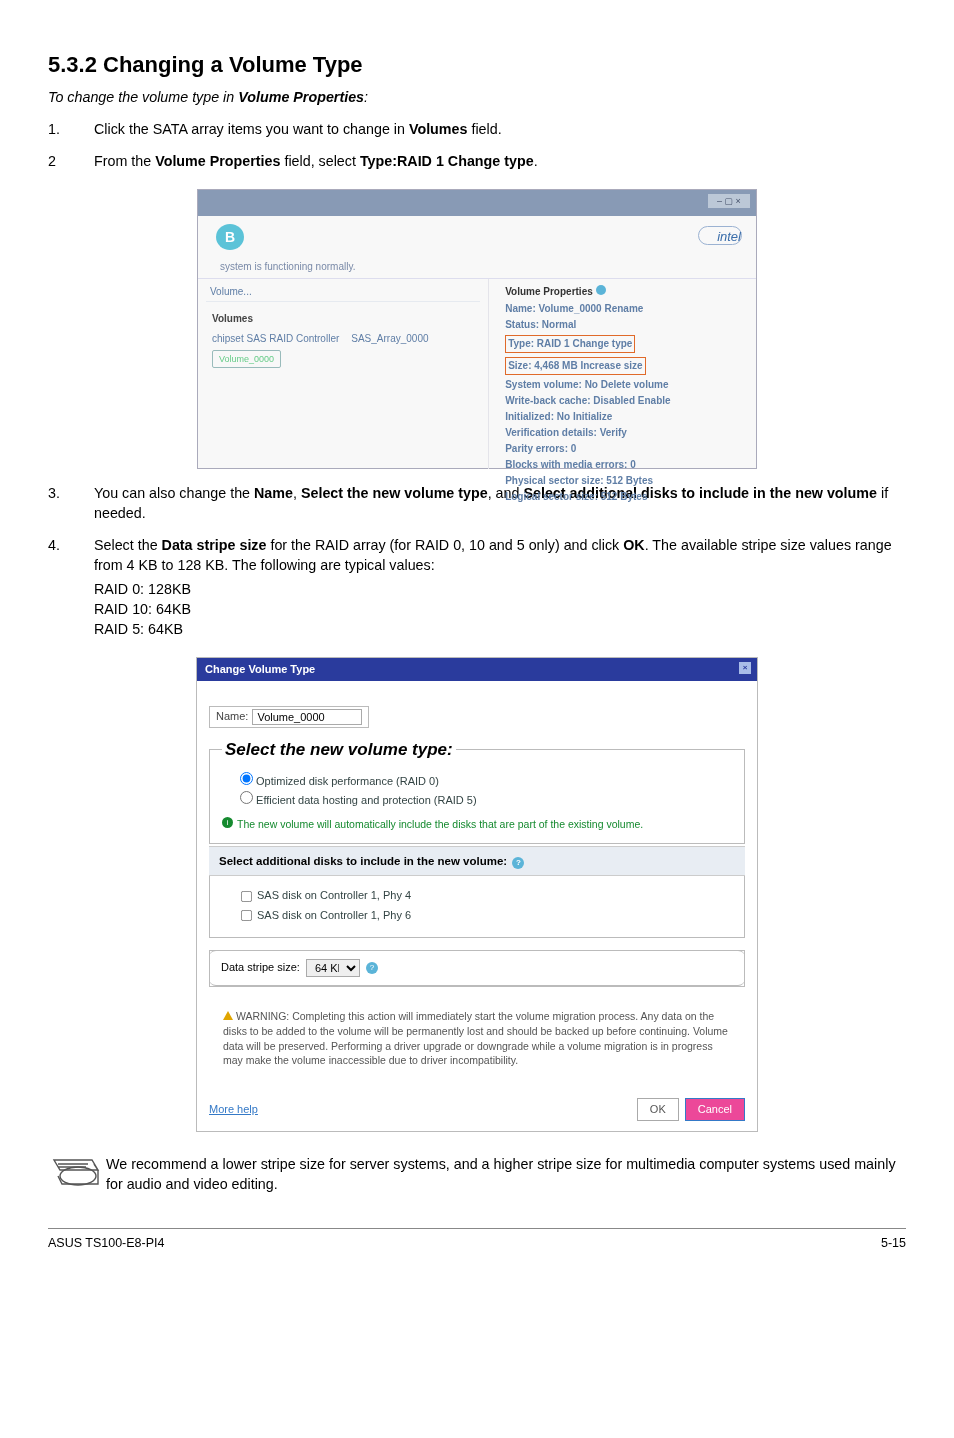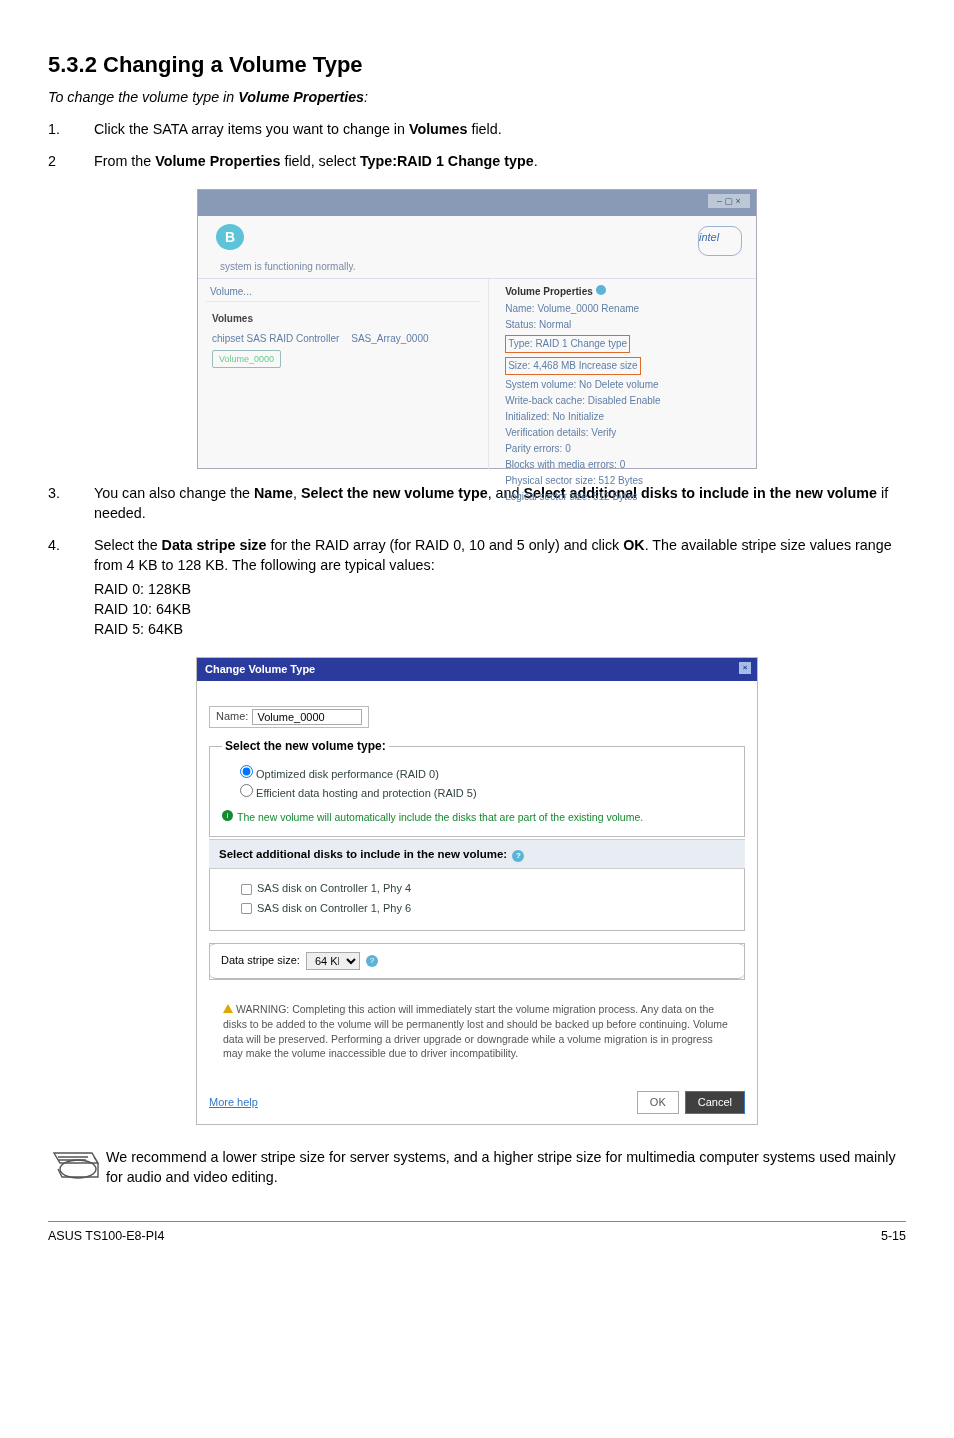--- a/index.html
+++ b/index.html
@@ -10,63 +10,63 @@
 ol.steps > li { display:flex; margin-bottom:12px; }
 ol.steps > li .num { width:46px; flex-shrink:0; }
 ol.steps > li .body { flex:1; }
 b { font-weight:bold; }
 .screenshot { margin:18px auto 14px auto; width:560px; }
 .sc1 { height:280px; border:1px solid #aab; position:relative; background:#f8f8f8; }
 .sc1 .titlebar { height:26px; background:#889ab5; position:relative; }
 .sc1 .titlebar .winbtns { position:absolute; right:6px; top:4px; width:42px; height:14px; background:#bcc8d7; font-size:9px; color:#44506a; text-align:center; line-height:14px; }
 .sc1 .logobar { height:40px; position:relative; }
 .sc1 .logobar .glogo { position:absolute; left:18px; top:8px; width:28px; height:26px; border-radius:50%; background:#5cc3d8; font-weight:bold; color:#fff; text-align:center; line-height:26px; font-size:14px; }
-.sc1 .logobar .intel { position:absolute; right:14px; top:10px; width:44px; height:30px; border:1px solid #9bb2d2; border-radius:10px; font-size:11px; color:#3a6daa; text-align:left; line-height:20px; font-style:italic; }
+.sc1 .logobar .intel { position:absolute; right:14px; top:10px; width:44px; height:19px; border:1px solid #9bb2d2; border-radius:10px; font-size:13px; color:#3a6daa; text-align:right; line-height:20px; font-style:italic; }
 .sc1 .caption { padding:4px 22px; font-size:10px; color:#7a8aa8; border-bottom:1px solid #dde; }
 .sc1 .body { display:flex; height:190px; }
 .sc1 .left { width:52%; padding:4px 8px; font-size:10px; }
 .sc1 .left .volhdr { color:#5f7ea6; padding:2px 4px; border-bottom:1px solid #e6eaf0; }
 .sc1 .left .volumes { padding:6px; }
 .sc1 .left .volumes .lbl { font-weight:bold; color:#444; margin:4px 0; }
 .sc1 .left .row { display:flex; gap:12px; align-items:center; margin-top:6px; }
 .sc1 .left .row .lnk { color:#5f7ea6; }
 .sc1 .left .btn { border:1px solid #9bb; padding:2px 6px; border-radius:2px; font-size:9px; color:#6c8; display:inline-block; margin-top:4px; }
 .sc1 .right { width:48%; padding:6px 10px 6px 16px; border-left:1px solid #e4e4ea; font-size:10px; }
 .sc1 .right .hdr { font-weight:bold; color:#333; margin-bottom:2px; }
-.sc1 .right .line { color:#5f7ea6; padding:1px 0; }
+.sc1 .right .line { color:#5f7ea6; padding:1px 0;font-weight:bold; }
 .sc1 .right .hl { border:1px solid #e06a2a; padding:1px 2px; display:inline-block; margin:2px 0; }
 .sub { padding-left:0; margin-top:4px; }
 .sub p { margin-bottom:0; }
 .sc2wrap { margin:18px auto 20px auto; width:562px; }
 .sc2 { border:1px solid #bbb; background:#fff; }
 .sc2 .titlebar { background:#2a3b9d; color:#fff; font-size:11px; font-weight:bold; padding:4px 8px; position:relative; }
 .sc2 .titlebar .xicon { position:absolute; right:6px; top:4px; width:12px; height:12px; background:#a8bce8; font-size:8px; text-align:center; line-height:12px; color:#2a3b9d; }
 .sc2 .content { padding:24px 12px 10px 12px; }
 .sc2 .namebox { border:1px solid #bbb; padding:2px 6px; font-size:11px; color:#444; display:inline-flex; align-items:center; gap:4px; margin-bottom:10px; }
 .sc2 .namebox input { border:1px solid #aaa; padding:1px 4px; font-size:11px; width:110px; }
 .sc2 fieldset { border:1px solid #bbb; padding:10px 12px 12px 12px; margin-bottom:12px; }
-.sc2 fieldset legend { font-size:12px; font-weight:bold; padding:0 3px; }
+.sc2 fieldset legend { font-size:17px; font-weight:bold; padding:0 3px;font-style:italic; }
 .sc2 .indent { padding-left:18px; font-size:11px; color:#344; }
 .sc2 .indent .opt { margin-bottom:2px; }
 .sc2 .info { font-size:10.5px; color:#158a2f; margin-top:8px; display:flex; gap:4px; }
 .sc2 .info .ic { width:11px; height:11px; border-radius:50%; background:#158a2f; color:#fff; font-size:8px; text-align:center; line-height:11px; flex-shrink:0; }
 .sc2 .addhdr { background:#e8edf3; font-size:11.5px; font-weight:bold; padding:6px 10px; border-top:1px solid #ccc; border-bottom:1px solid #ccc; margin:-11px -13px 10px -13px; }
 .sc2 .addhdr .qc { display:inline-block; width:12px; height:12px; border-radius:50%; background:#5bb4d8; color:#fff; font-size:8px; text-align:center; line-height:12px; margin-left:2px; }
 .sc2 .chk { font-size:11px; color:#344; padding:2px 0; display:flex; align-items:center; gap:4px; }
 .sc2 .chk input { transform:scale(.85); }
 .sc2 .stripe { border-top:1px solid #bbb; border-bottom:1px solid #bbb; padding:8px 12px; margin:-1px -13px 0 -13px; display:flex; align-items:center; gap:6px; font-size:11px;border-radius:7px; }
 .sc2 .stripe select { border:1px solid #aaa; font-size:11px; padding:1px 4px; width:54px; }
 .sc2 .stripe .qc { display:inline-block; width:12px; height:12px; border-radius:50%; background:#5bb4d8; color:#fff; font-size:8px; text-align:center; line-height:12px; }
 .sc2 .warn { font-size:10.5px; color:#555; padding:10px 14px 14px 14px; }
 .sc2 .warn .wic { display:inline-block; width:0; height:0; border-left:5px solid transparent; border-right:5px solid transparent; border-bottom:9px solid #e0a500; margin-right:3px; vertical-align:baseline; }
 .sc2 .footer { display:flex; align-items:center; padding:6px 12px 10px 12px; }
 .sc2 .footer .more { font-size:11px; color:#3479c7; text-decoration:underline; }
 .sc2 .footer .btns { margin-left:auto; display:flex; gap:6px; }
 .sc2 .footer .btns .b { border:1px solid #aaa; font-size:11px; padding:3px 12px; color:#555; background:#fff; }
-.sc2 .footer .btns .b.primary { background:#404040; color:#fff; border-color:#3479c7; }
+.sc2 .footer .btns .b.primary { background:#ec4899; color:#fff; border-color:#3479c7; }
 .note { display:flex; align-items:flex-start; gap:2px; margin-top:22px; }
 .note svg { flex-shrink:0; }
 .note .txt { font-size:14.3px; }
 .pagefoot { display:flex; border-top:1px solid #888; margin-top:34px; padding-top:6px; font-size:12.5px; }
 .pagefoot .prod { }
 .pagefoot .pg { margin-left:auto; }
 </style>
 </head>
 <body>
 

